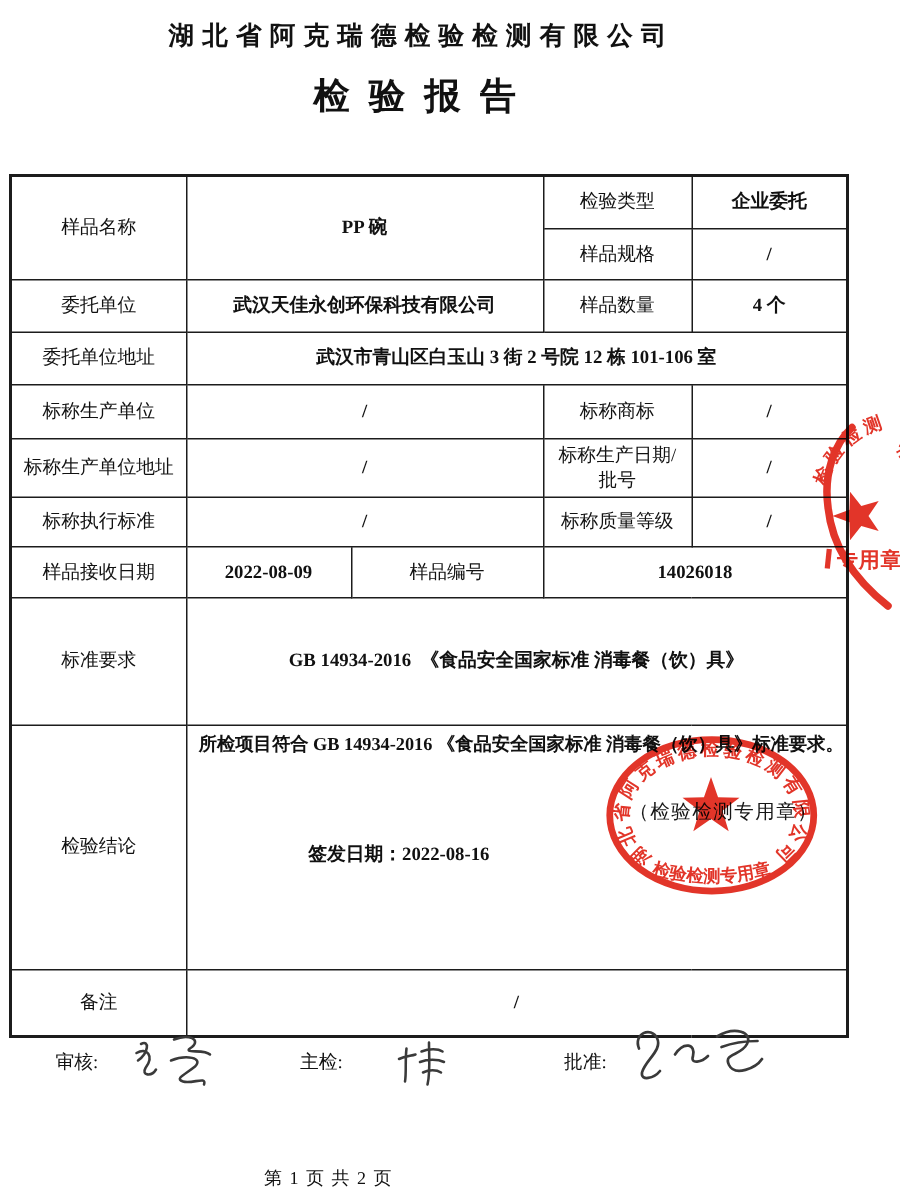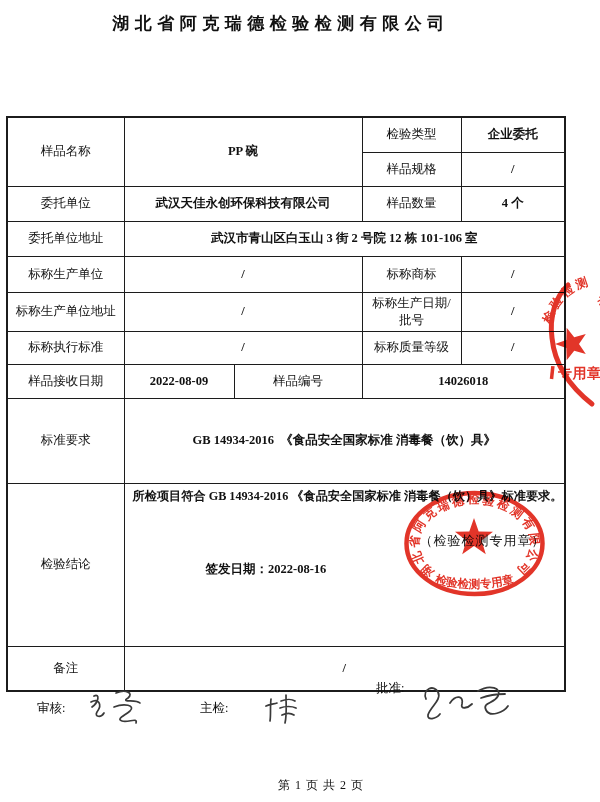--- a/index.html
+++ b/index.html
@@ -21,29 +21,30 @@
     padding:2px 6px;white-space:pre-wrap;overflow:visible;
   }
   td.val{font-weight:bold;}
   td.left{text-align:left;padding-left:9px;}
   td.concl{position:relative;padding:0;}
   .concl-line{position:absolute;left:8px;top:4px;white-space:nowrap;font-weight:bold;font-size:12.2px;}
   .seal-note{position:absolute;left:295px;top:48px;font-size:13px;letter-spacing:1px;color:#161616;}
   .issue-date{position:absolute;left:81px;top:77px;font-weight:bold;font-size:12.5px;}
   .stamp{mix-blend-mode:multiply;opacity:.93;}
   .sigrow{font-size:12.5px;}
-  #footer{left:164px;top:777px;width:200px;text-align:right;font-size:12px;letter-spacing:1px;}
+  #footer{left:176px;top:777px;width:200px;text-align:left;font-size:12px;letter-spacing:1px;}
   svg text{font-family:"Liberation Serif","DejaVu Serif",serif;}
 </style>
 </head>
 <body>
 
 <div id="page">
 
   <div class="abs" id="doc-title">湖北省阿克瑞德检验检测有限公司</div>
+  <div class="abs" id="report-title">检验报告</div>
 
   <table class="report">
     <colgroup>
         <col style="width:117px">
         <col style="width:110px">
         <col style="width:128px">
         <col style="width:99px">
         <col style="width:104px">
       </colgroup>
     <tbody>
@@ -147,21 +148,21 @@
   </svg>
 
   <div class="abs sigrow" style="left:200px;top:700px;">主检:</div>
   <svg class="abs" style="left:262px;top:691px;" width="48" height="36" viewBox="0 0 48 36">
     <g fill="none" stroke="#3a3a3a" stroke-width="1.7" stroke-linecap="round">
       <path d="M 9 8 C 8 16, 9 24, 8 30 M 4 15 C 8 13, 12 13, 15 12"></path>
       <path d="M 24 4 C 24 14, 25 24, 23 32 M 19 10 C 24 8, 30 8, 33 10 M 18 17 C 23 15, 30 15, 34 17 M 20 24 C 24 22, 29 22, 32 24"></path>
     </g>
   </svg>
 
-  <div class="abs sigrow" style="left:376px;top:680px;">批准:</div>
+  <div class="abs sigrow" style="left:376px;top:700px;">批准:</div>
   <svg class="abs" style="left:420px;top:681px;" width="92" height="46" viewBox="0 0 92 46">
     <g fill="none" stroke="#3a3a3a" stroke-width="1.8" stroke-linecap="round">
       <path d="M 6 18 C 2 8, 14 3, 18 11 C 22 19, 10 26, 8 34 C 7 40, 16 38, 20 33"></path>
       <path d="M 30 22 C 36 13, 44 15, 42 23 C 40 29, 48 27, 52 23"></path>
       <path d="M 58 10 C 70 3, 82 7, 78 15 C 74 23, 62 21, 66 29 C 70 37, 84 31, 88 25 M 61 17 C 69 14, 78 13, 85 13"></path>
     </g>
   </svg>
 
   <div class="abs" id="footer">第 1 页 共 2 页</div>
 

